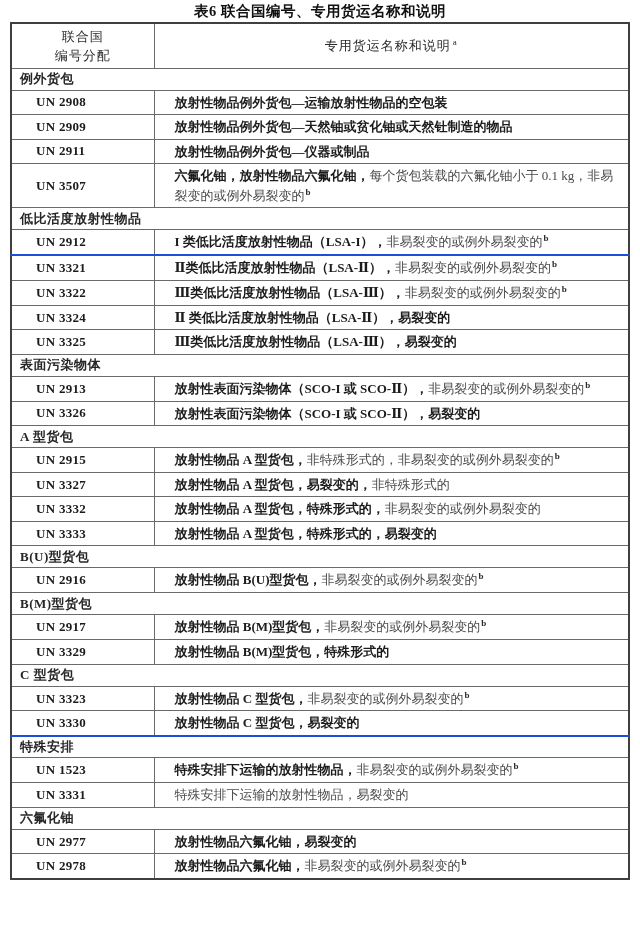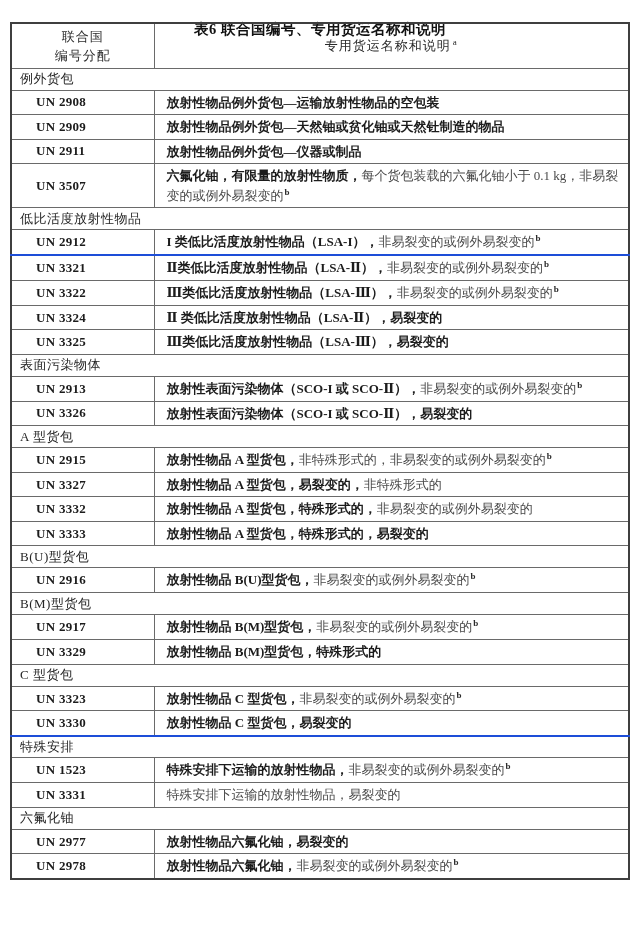--- a/index.html
+++ b/index.html
@@ -11,21 +11,21 @@
     margin: 0 auto;
     background: #ffffff;
     font-family: "Liberation Serif", "DejaVu Serif", serif;
     color: #1f1f1f;
     overflow: hidden;
   }
   .doc-title {
     text-align: center;
     font-size: 14.5px;
     font-weight: bold;
-    padding-top: 20px;
+    padding-top: 2px;
     letter-spacing: 0.5px;
     color: #111111;
   }
   table.un-table {
     position: absolute;
     left: 10px;
     top: 22px;
     width: 620px;
     border-collapse: collapse;
     table-layout: fixed;
@@ -42,35 +42,35 @@
   tr.header-row th {
     font-weight: normal;
     text-align: center;
     color: #2a2a2a;
     letter-spacing: 1px;
   }
   tr.header-row th .hline { line-height: 19px; }
   tr.section-row { height: 22px; }
   tr.section-row td {
     padding: 1px 6px 1px 8px;
-    font-weight: normal;
+    font-weight: bold;
     color: #262626;
     letter-spacing: 0.5px;
   }
   tr.data-row { height: 24.5px; }
   tr.data-row.tall { height: 44px; }
   td.un-cell {
     padding: 1px 4px 1px 24px;
     font-weight: bold;
     color: #1c1c1c;
     letter-spacing: 0.3px;
     margin-left: 28px;
   }
   td.desc-cell {
-    padding: 2px 8px 2px 12px;
+    padding: 2px 8px 2px 20px;
     line-height: 1.5;
   }
   .desc-bold { font-weight: bold; color: #1c1c1c; }
   .desc-light { font-weight: normal; color: #4a4a4a; }
   sup.fn {
     font-size: 9px;
     font-weight: bold;
     color: #2a2a2a;
     margin-left: 1px;
   }
@@ -128,21 +128,21 @@
   <tr class="data-row">
     <td class="un-cell">UN 2911</td>
     <td class="desc-cell">
       <span class="desc-bold">放射性物品例外货包—仪器或制品</span>
     </td>
   </tr>
 
   <tr class="data-row tall">
     <td class="un-cell">UN 3507</td>
     <td class="desc-cell">
-      <span class="desc-bold">六氟化铀，有限量的放射性物质，</span><span class="desc-light">每个货包装载的六氟化铀小于 0.1 kg，非易裂变的或例外易裂变的</span><sup class="fn">b</sup>
+      <span class="desc-bold">六氟化铀，放射性物品六氟化铀，</span><span class="desc-light">每个货包装载的六氟化铀小于 0.1 kg，非易裂变的或例外易裂变的</span><sup class="fn">b</sup>
     </td>
   </tr>
 
   <tr class="section-row">
     <td colspan="2">低比活度放射性物品</td>
   </tr>
 
   <tr class="data-row">
     <td class="un-cell">UN 2912</td>
     <td class="desc-cell">

